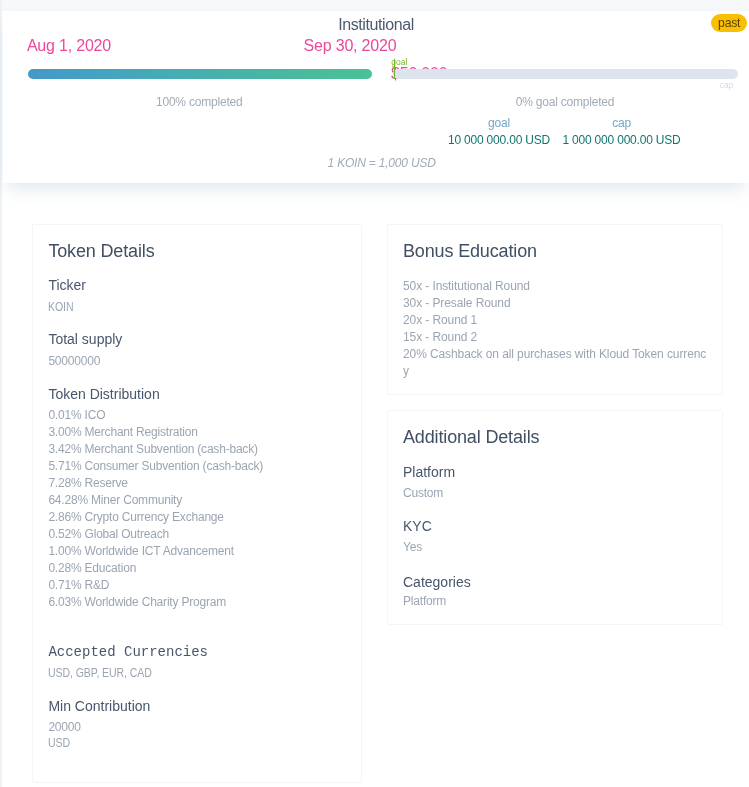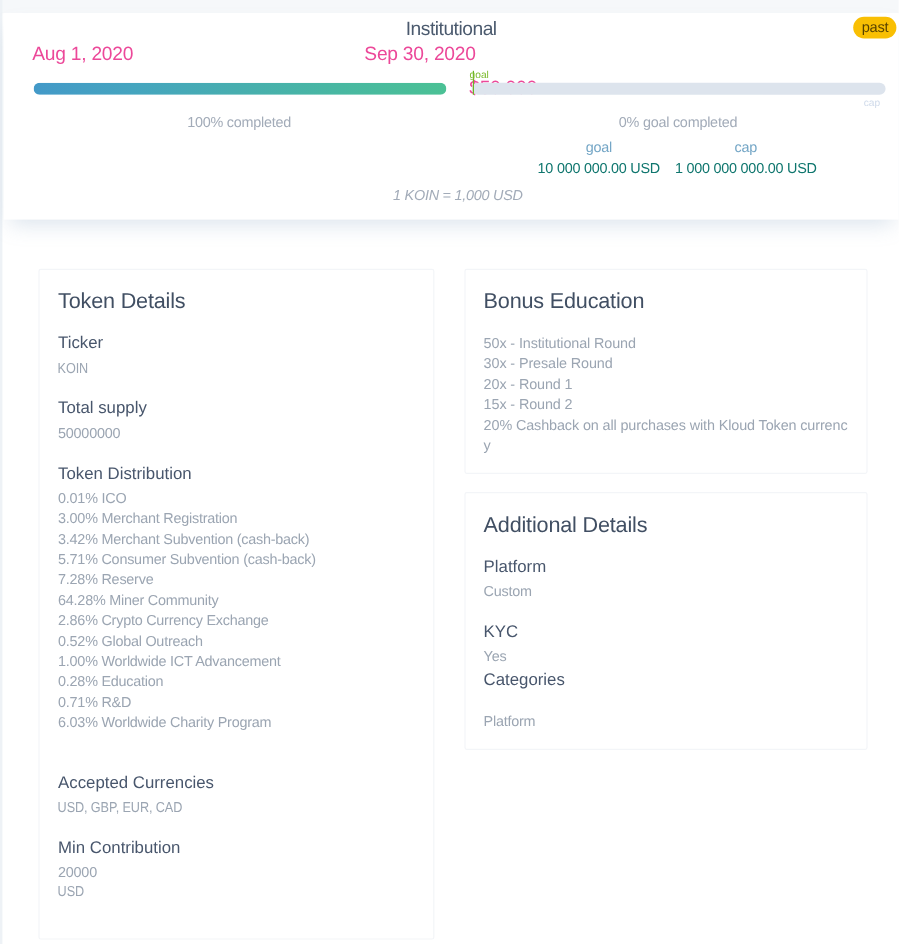--- a/index.html
+++ b/index.html
@@ -119,21 +119,21 @@
         <div>5.71% Consumer Subvention (cash-back)</div>
         <div>7.28% Reserve</div>
         <div>64.28% Miner Community</div>
         <div>2.86% Crypto Currency Exchange</div>
         <div>0.52% Global Outreach</div>
         <div>1.00% Worldwide ICT Advancement</div>
         <div>0.28% Education</div>
         <div>0.71% R&amp;D</div>
         <div>6.03% Worldwide Charity Program</div>
       </div>
-    <div class="fl" style="left:15px;top:419.4px;">Accepted Currencies</div>
+    <div class="fl" style="left:15px;top:419.4px;font-family:Liberation Mono, monospace;">Accepted Currencies</div>
     <div class="fv caps" style="left:15px;top:440px;">USD, GBP, EUR, CAD</div>
     <div class="fl" style="left:15px;top:472.6px;">Min Contribution</div>
     <div class="fv" style="left:15px;top:493.6px;">20000</div>
     <div class="fv caps" style="left:15px;top:510.4px;">USD</div>
   </div>
 
   <div class="card" style="left:387px;top:224px;width:335.5px;height:171px;">
     <h2 style="left:15px;top:15.7px;">Bonus Education</h2>
     <div class="fv" id="bonuslist" style="left:15px;top:53px;width:305px;word-break:break-all;letter-spacing:-0.1px;">
         <div>50x - Institutional Round</div>
@@ -143,16 +143,16 @@
         <div>20% Cashback on all purchases with Kloud Token currency</div>
       </div>
   </div>
 
   <div class="card" style="left:387px;top:410.4px;width:335.5px;height:215px;">
     <h2 style="left:15px;top:15.7px;">Additional Details</h2>
     <div class="fl" style="left:15px;top:52.3px;">Platform</div>
     <div class="fv" style="left:15px;top:73.8px;">Custom</div>
     <div class="fl" style="left:15px;top:106.4px;">KYC</div>
     <div class="fv" style="left:15px;top:127.5px;">Yes</div>
-    <div class="fl" style="left:15px;top:147px;">Categories</div>
+    <div class="fl" style="left:15px;top:163px;">Categories</div>
     <div class="fv" style="left:15px;top:181.7px;">Platform</div>
   </div>
 </div>
 
 </body></html>

